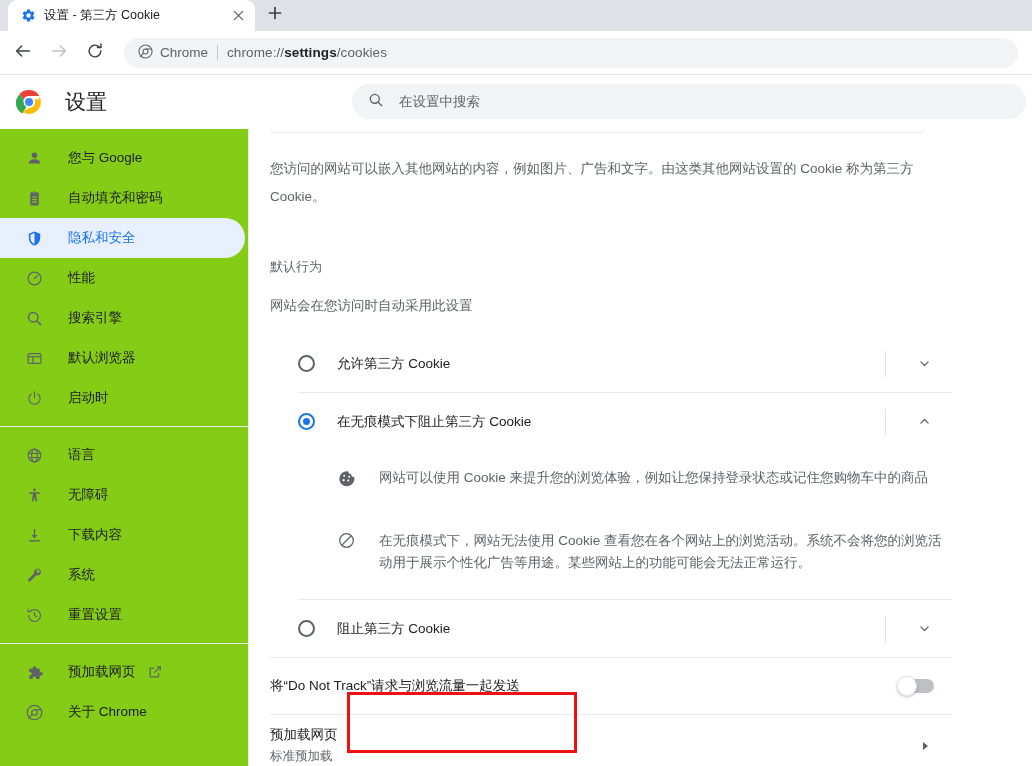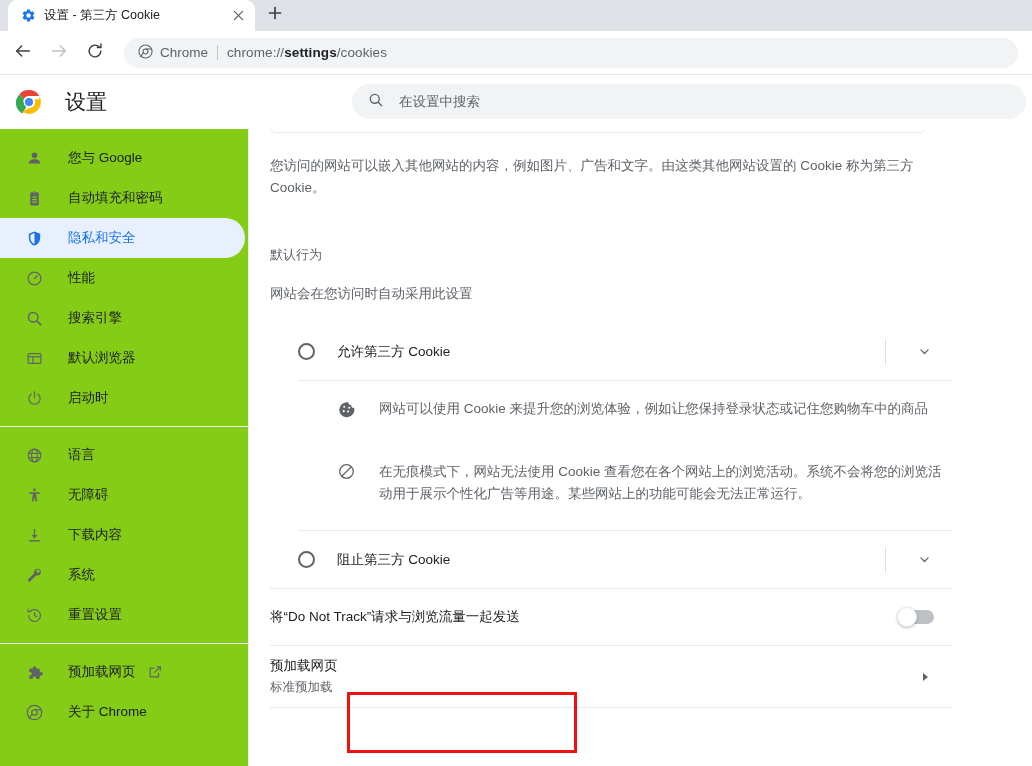--- a/index.html
+++ b/index.html
@@ -183,21 +183,21 @@
     border-radius: 8px;
   }
   .content {
     position: absolute;
     left: 21px; top: 6px;
     width: 682px;
   }
   .desc {
     font-size: 13.5px;
     color: #5f6368;
-    line-height: 22px;
+    line-height: 28px;
     width: 645px;
     padding-top: 20px;
   }
   .section-label {
     font-size: 13px;
     color: #5f6368;
     margin-top: 47px;
   }
   .section-sub {
     font-size: 13.5px;
@@ -606,20 +606,30 @@
         <span class="radio-label">允许第三方 Cookie</span>
         <span class="row-sep"></span>
         <span class="chev">
           <svg width="13" height="13" viewBox="0 0 16 16" fill="none" stroke="currentColor" stroke-width="1.5" stroke-linecap="round" stroke-linejoin="round">
               <polyline points="3.5,6 8,10.5 12.5,6"></polyline>
             </svg>
         </span>
       </div>
       <div class="hr"></div>
 
+      <div class="radio-row">
+        <span class="radio checked"></span>
+        <span class="radio-label">在无痕模式下阻止第三方 Cookie</span>
+        <span class="row-sep"></span>
+        <span class="chev">
+          <svg width="13" height="13" viewBox="0 0 16 16" fill="none" stroke="currentColor" stroke-width="1.5" stroke-linecap="round" stroke-linejoin="round">
+              <polyline points="3.5,10 8,5.5 12.5,10"></polyline>
+            </svg>
+        </span>
+      </div>
 
       <div class="bullet">
         <span class="bic">
           <svg width="19" height="19" viewBox="0 0 24 24" fill="currentColor">
               <path d="M21.6 11.2a3 3 0 0 1-3.6-3.6 3 3 0 0 1-3.5-3.2A9.5 9.5 0 1 0 21.6 11.2zM8.4 16.8a1.4 1.4 0 1 1 0-2.8 1.4 1.4 0 0 1 0 2.8zm.7-5.6a1.3 1.3 0 1 1 0-2.6 1.3 1.3 0 0 1 0 2.6zm5 6a1.3 1.3 0 1 1 0-2.6 1.3 1.3 0 0 1 0 2.6zm1.3-4.8a1.3 1.3 0 1 1 0-2.6 1.3 1.3 0 0 1 0 2.6z"></path>
             </svg>
         </span>
         <span class="btxt">网站可以使用 Cookie 来提升您的浏览体验，例如让您保持登录状态或记住您购物车中的商品</span>
       </div>
 

